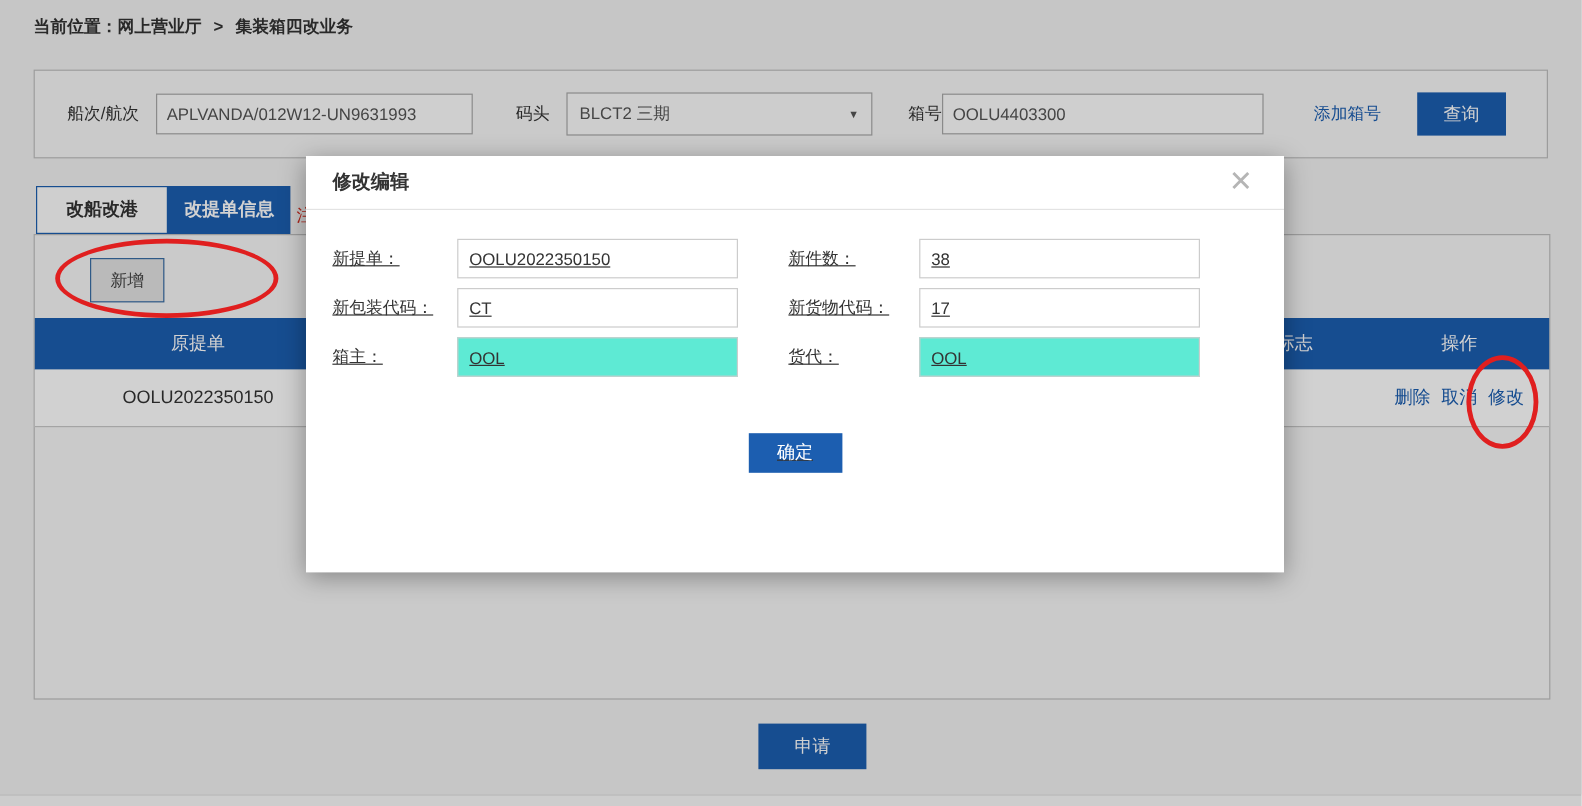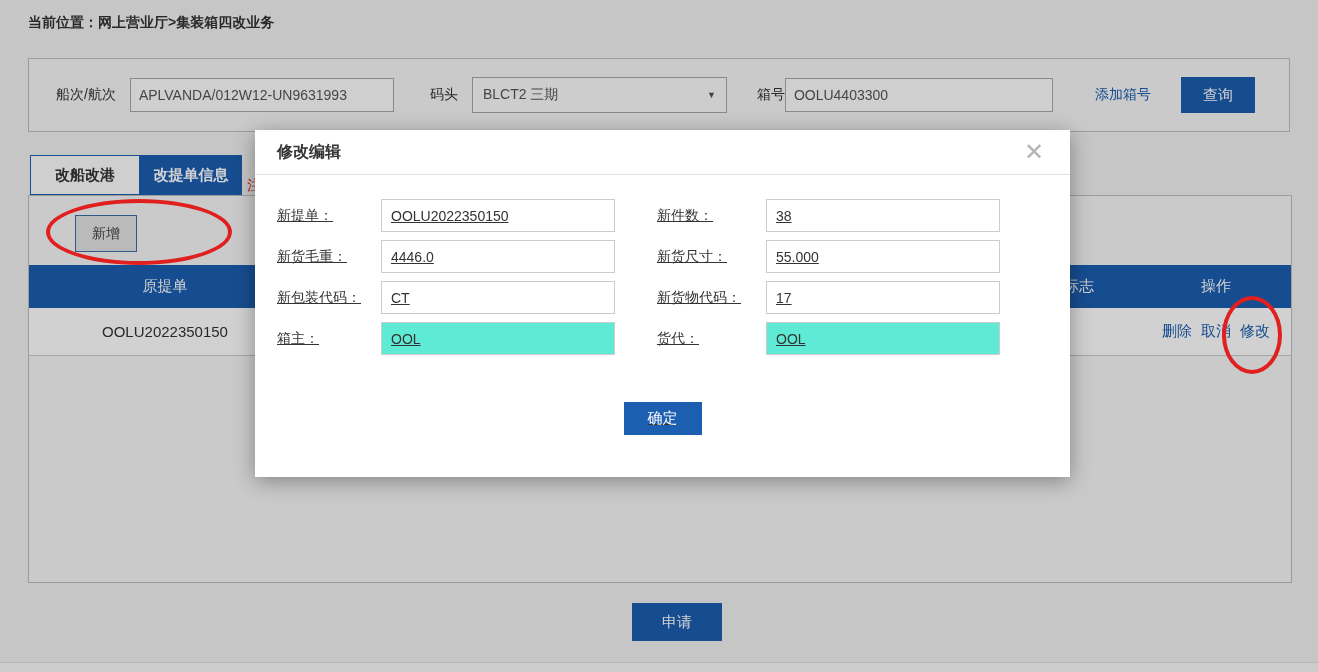--- a/index.html
+++ b/index.html
@@ -9,21 +9,21 @@
     background: #f2f2f2;
     font-family: "Liberation Sans", "DejaVu Sans", sans-serif;
     overflow: hidden;
     color: #333;
   }
 
   
   .breadcrumb {
     position: absolute; left: 28px; top: 14px;
     font-size: 14px; font-weight: bold; color: #333;
-    display: flex; align-items: flex-start; gap: 0;
+    display: flex; align-items: flex-start; gap: 10px;
   }
 
   
   .search-panel {
     position: absolute; left: 28px; top: 58px; width: 1262px; height: 74px;
     background: #f7f7f7; border: 1px solid #bfbfbf;
     display: flex; align-items: center;
   }
   .field-label { font-size: 14px; color: #333; white-space: nowrap; }
   .text-input {
@@ -38,21 +38,21 @@
   }
   .select-arrow { font-size: 9px; color: #555; }
   .link { color: #1c5eb0; font-size: 14px; cursor: pointer; text-decoration: none; white-space: nowrap; }
   .btn-primary {
     background: #1c5eb0; color: #fff; border: none;
     font-size: 15px; cursor: pointer; text-align: center;
     font-family: "Liberation Sans", "DejaVu Sans", sans-serif;
   }
 
   
-  .tabs { position: absolute; left: 30px; top: 155px; display: flex; align-items: flex-end; }
+  .tabs { position: absolute; left: 30px; top: 155px; display: flex; align-items: center; }
   .tab {
     height: 40px; line-height: 38px; text-align: center;
     font-size: 15px; font-weight: bold; cursor: pointer;
   }
   .tab-inactive { width: 110px; background: #fdfdfd; border: 1px solid #1c5eb0; color: #333; }
   .tab-active   { width: 102px; background: #1c5eb0; color: #fff; line-height: 40px; }
   .note-red { color: #d42b1e; font-size: 14px; margin-left: 5px; margin-top: 9px; }
 
   
   .content-panel {
@@ -192,26 +192,20 @@
   </div>
   <span class="modal-close">✕</span>
   <div class="modal-body">
     <div class="f-row">
       <span class="f-label">新提单：</span>
       <input class="f-input" value="OOLU2022350150" style="">
       <span class="f-label f-label-2">新件数：</span>
       <input class="f-input" value="38" style="">
     </div>
     <div class="f-row">
-      <span class="f-label">新货毛重：</span>
-      <input class="f-input" value="4446.0" style="">
-      <span class="f-label f-label-2">新货尺寸：</span>
-      <input class="f-input" value="55.000" style="">
-    </div>
-    <div class="f-row">
       <span class="f-label">新包装代码：</span>
       <input class="f-input" value="CT" style="">
       <span class="f-label f-label-2">新货物代码：</span>
       <input class="f-input" value="17" style="">
     </div>
     <div class="f-row">
       <span class="f-label">箱主：</span>
       <input class="f-input" disabled="" value="OOL" style="">
       <span class="f-label f-label-2">货代：</span>
       <input class="f-input" disabled="" value="OOL" style="">

